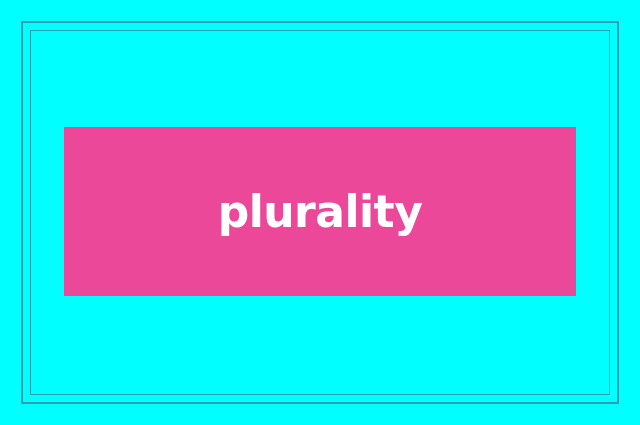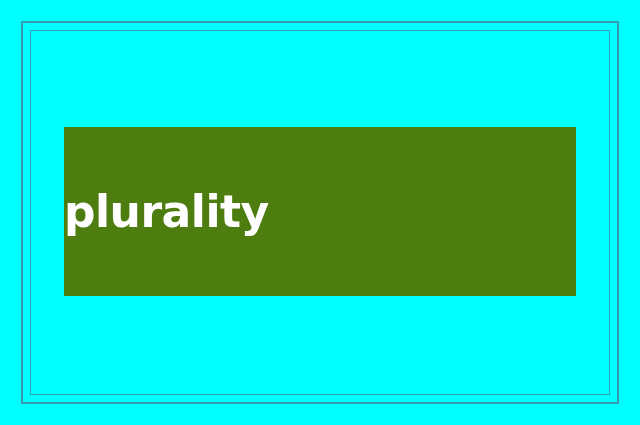--- a/index.html
+++ b/index.html
@@ -45,24 +45,24 @@
     box-sizing: border-box;
   }
 
   
   .banner {
     position: absolute;
     left: 64px;
     top: 127px;
     width: 512px;
     height: 169px;
-    background: #4d7c0f;
+    background: #ec4899;
     display: flex;
     align-items: center;
-    justify-content: flex-start;
+    justify-content: center;
     box-sizing: border-box;
   }
 
   .banner-title {
     color: #ffffff;
     font-family: "DejaVu Sans", sans-serif;
     font-size: 44px;
     font-weight: bold;
     line-height: 1;
     letter-spacing: -0.5px;

